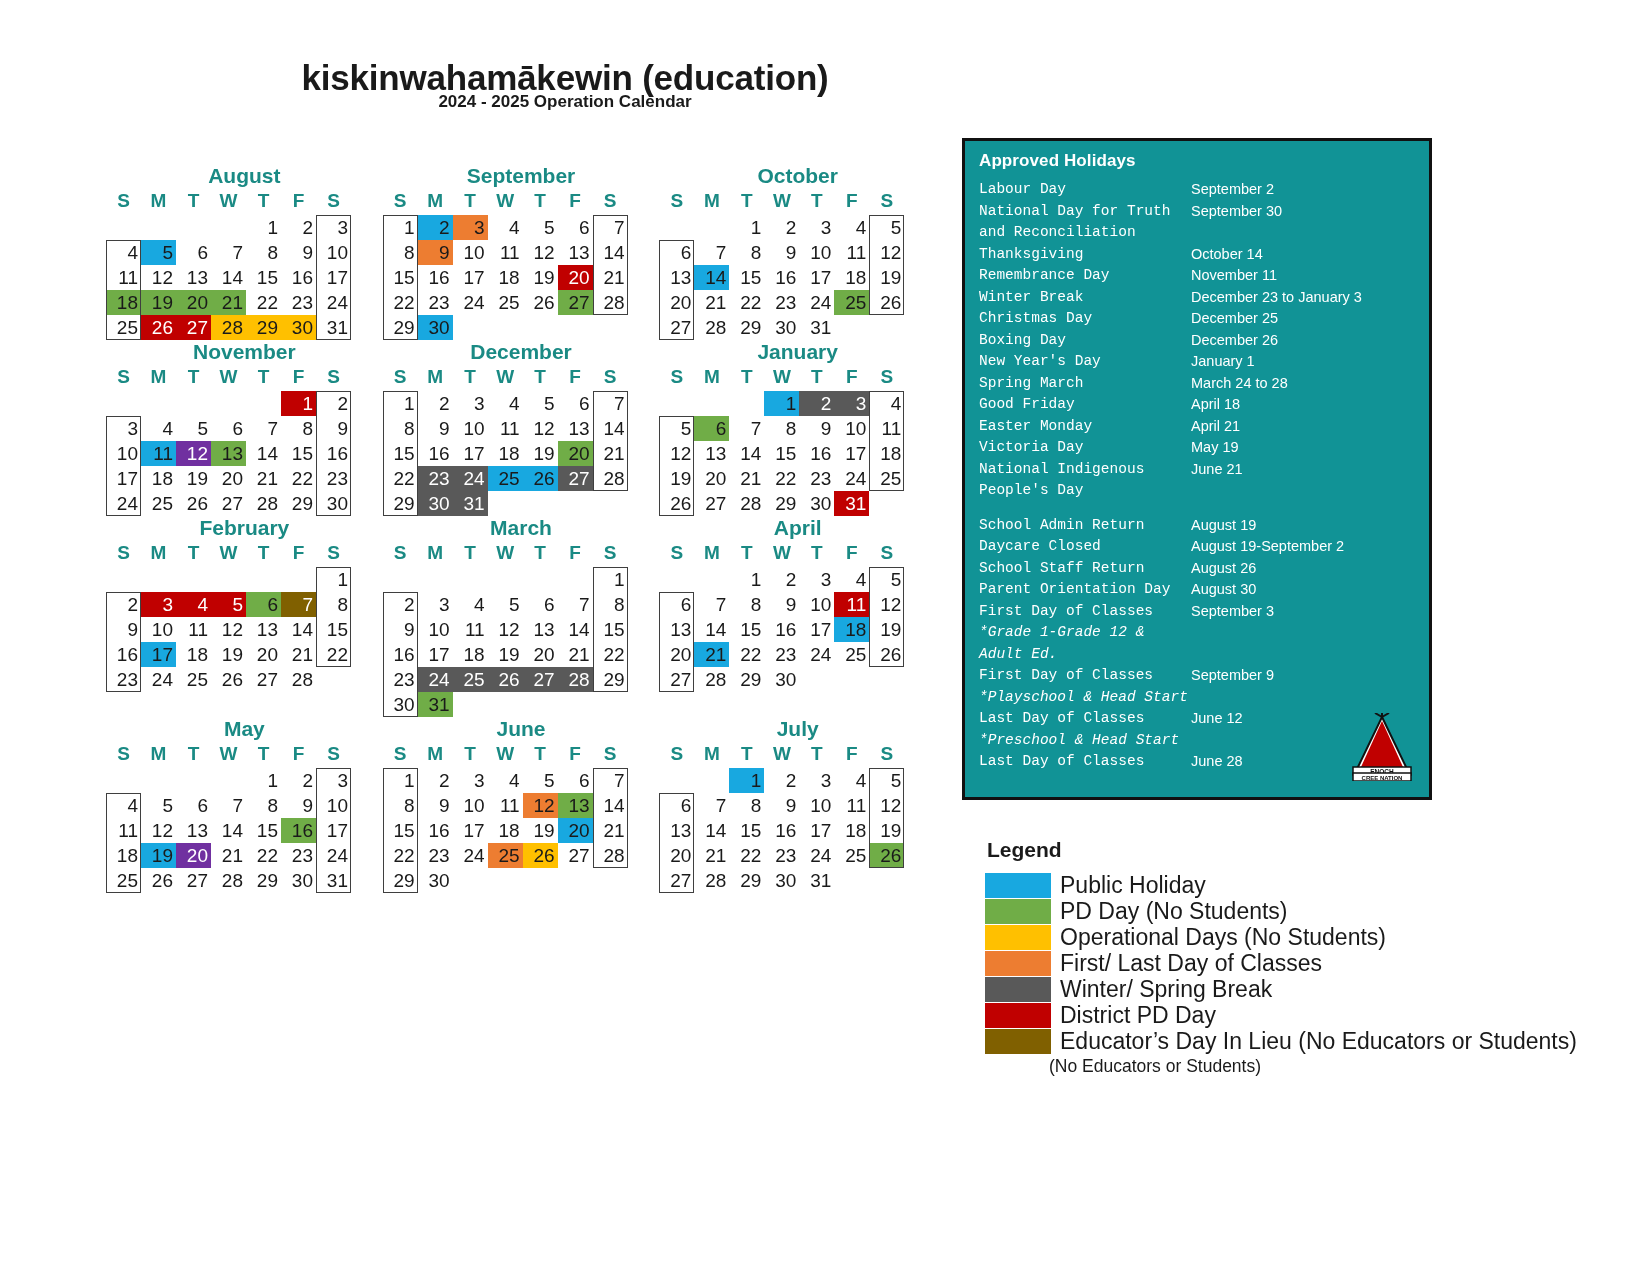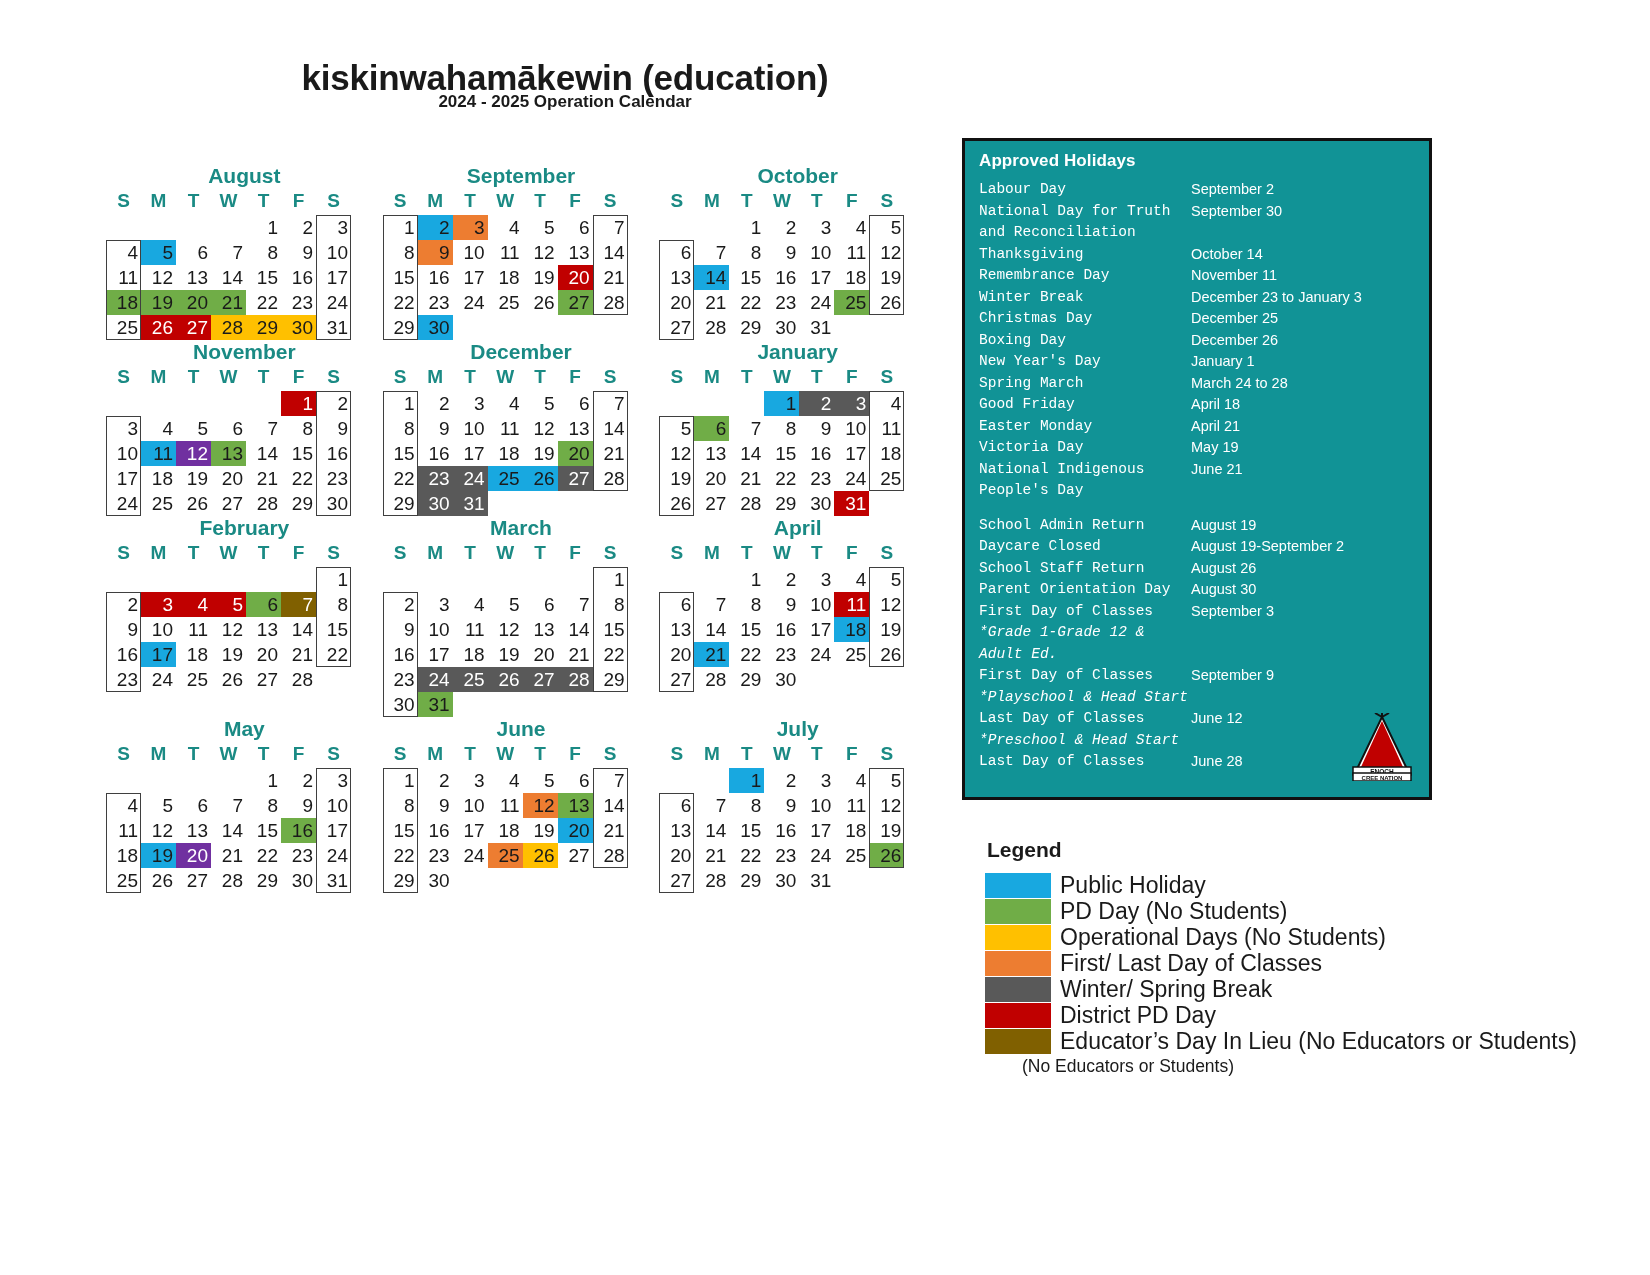--- a/index.html
+++ b/index.html
@@ -92,21 +92,21 @@
   }
 
   
   .legend{
     position:absolute;left:985px;top:838px;width:600px;
   }
   .legend h2{margin:0 0 10px 2px;font-size:21px;font-weight:bold;}
   .leg-item{display:flex;align-items:center;height:26px;}
   .swatch{width:66px;height:25px;flex:0 0 66px;}
   .leg-label{margin-left:9px;font-size:23px;line-height:20px;}
-  .leg-sub{margin-left:37px;font-size:17.5px;line-height:24px;}
+  .leg-sub{margin-left:64px;font-size:17.5px;line-height:24px;}
 </style>
 </head>
 <body>
 
 <div class="page">
 
   <div class="main-title">kiskinwahamākewin (education)</div>
   <div class="sub-title">2024 - 2025 Operation Calendar</div>
 
   <div class="months" id="months-container">

